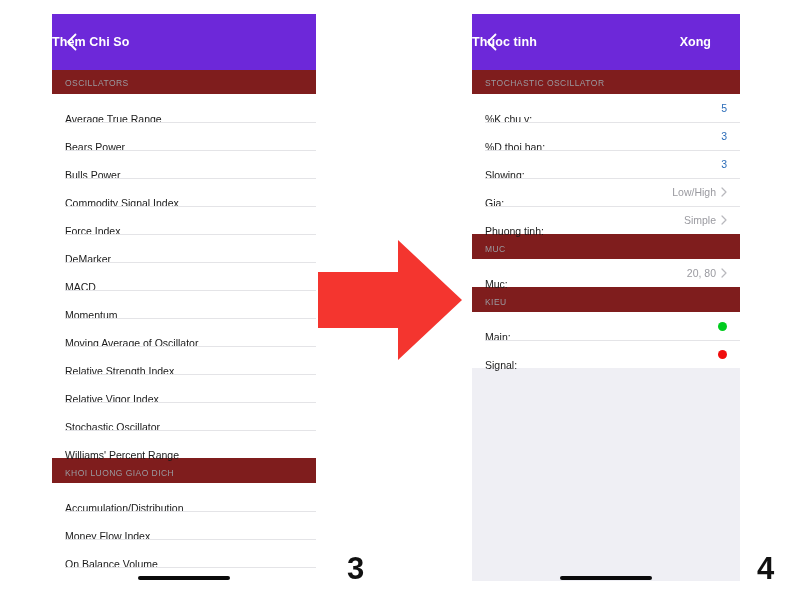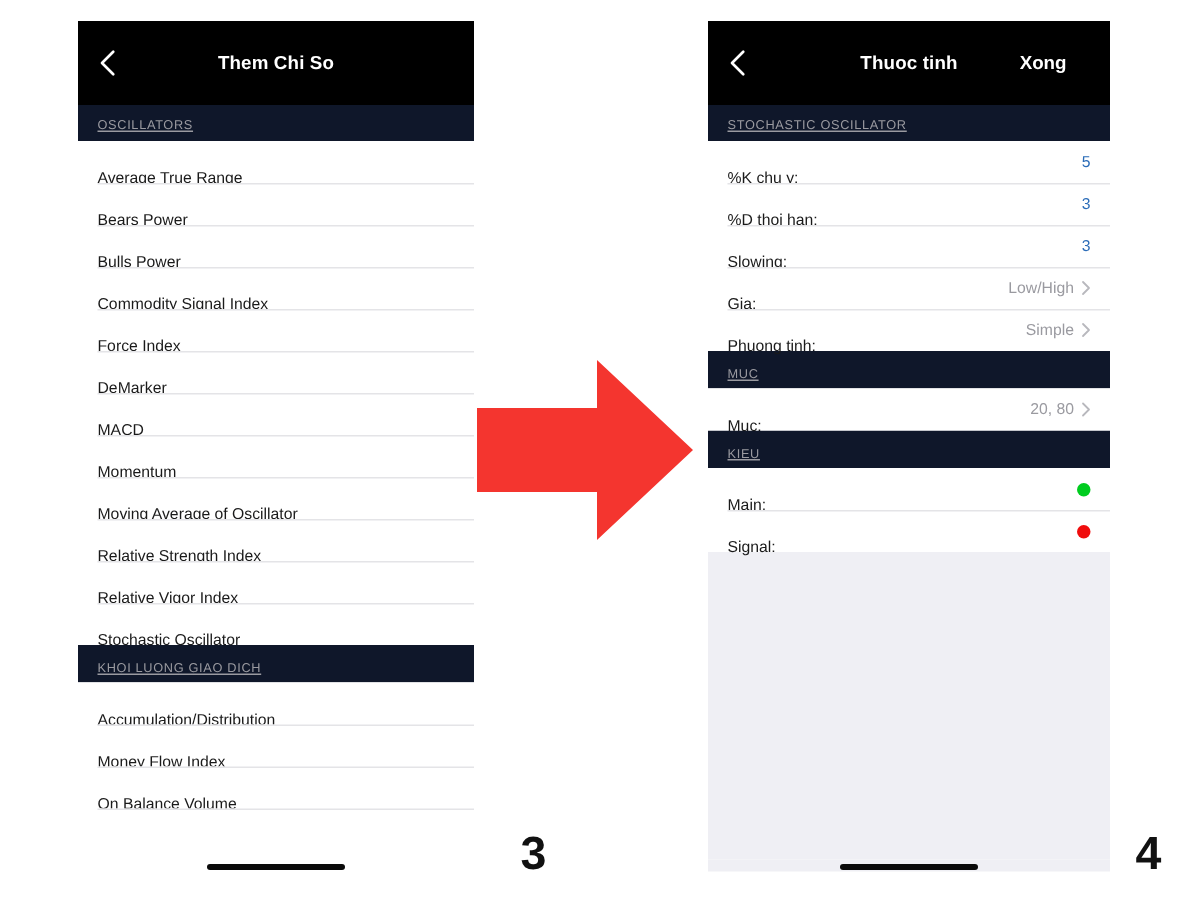--- a/index.html
+++ b/index.html
@@ -20,25 +20,24 @@
   .phone {
     position: absolute;
     background: #ffffff;
     overflow: hidden;
   }
   #phone-left  { left: 52px;  top: 14px; width: 264px; height: 573px; }
   #phone-right { left: 472px; top: 14px; width: 268px; height: 567px; }
 
   .navbar {
     height: 56px;
-    background: #000000;
+    background: #6d28d9;
     position: relative;
     display: flex;
     align-items: center;
-    justify-content: center;
   }
   .nav-title {
     color: #ffffff;
     font-size: 12.5px;
     font-weight: 700;
     letter-spacing: 0.1px;
   }
   .nav-back {
     position: absolute;
     left: 11px;
@@ -56,28 +55,27 @@
     right: 29px;
     top: 50%;
     transform: translateY(-50%);
     color: #ffffff;
     font-size: 12.5px;
     font-weight: 700;
   }
 
   
   .section-header {
-    background: #0f172a;
+    background: #7f1d1d;
     color: #9a9aa0;
     font-size: 8.5px;
     letter-spacing: 0.45px;
     padding: 8px 13px 6px 13px;
     text-transform: uppercase;
     box-sizing: border-box;
-    text-decoration: underline;
   }
   .section-header.tall { padding-top: 10px; padding-bottom: 5px; }
 
   .rows { background: #ffffff; }
 
   .row {
     height: 28px;
     display: flex;
     align-items: center;
     padding: 0 13px;
@@ -219,20 +217,23 @@
             <span class="row-label">Moving Average of Oscillator</span>
           </div>
           <div class="row">
             <span class="row-label">Relative Strength Index</span>
           </div>
           <div class="row">
             <span class="row-label">Relative Vigor Index</span>
           </div>
           <div class="row">
             <span class="row-label">Stochastic Oscillator</span>
+          </div>
+          <div class="row">
+            <span class="row-label">Williams' Percent Range</span>
           </div>
         </div>
         <div class="section-header tall">KHOI LUONG GIAO DICH</div>
         <div class="rows">
           <div class="row">
             <span class="row-label">Accumulation/Distribution</span>
           </div>
           <div class="row">
             <span class="row-label">Money Flow Index</span>
           </div>

